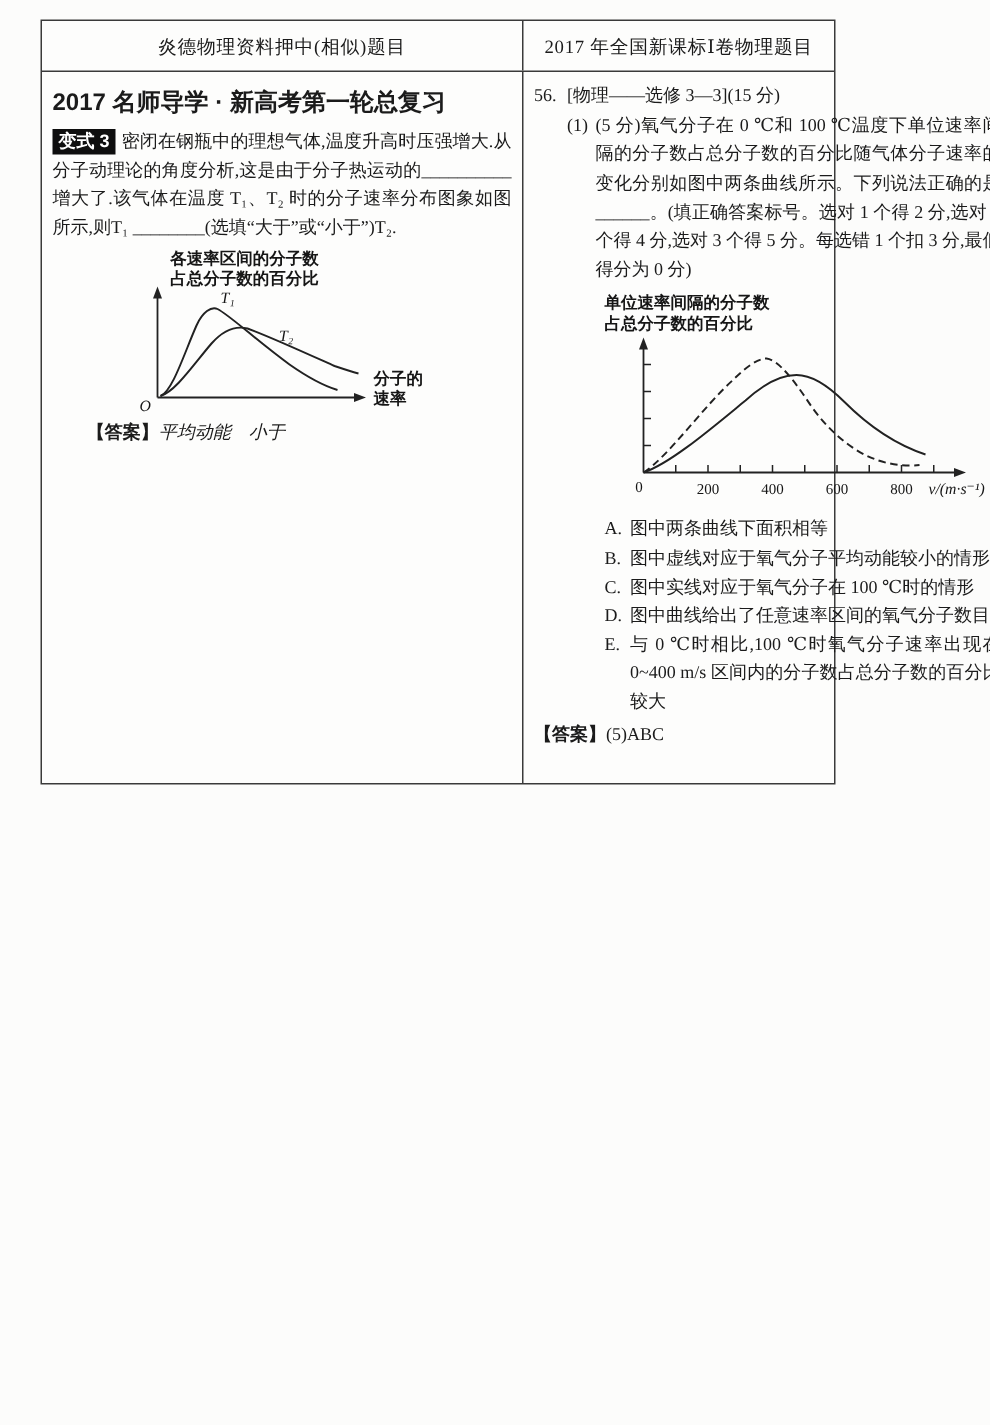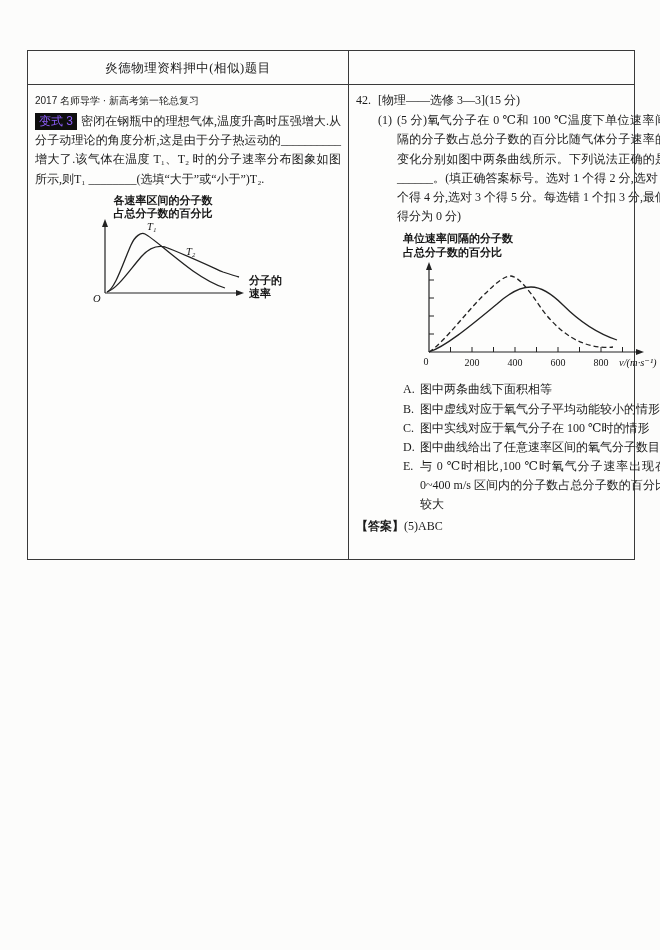--- a/index.html
+++ b/index.html
@@ -4,39 +4,39 @@
 <style>
   html,body{margin:0;padding:0;}
   body{
     width:660px;height:950px;position:relative;
     background:#fcfcfb;color:#1b1b1b;
     font-family:"Liberation Serif","DejaVu Serif",serif;
     font-size:12px;line-height:1.6;
     overflow:hidden;
   }
   .doc-table{
-    position:absolute;left:27px;top:13px;width:608px;
-    border:1.5px solid #3a3a3a;box-sizing:border-box;background:#fdfdfc;margin-top:37px;
+    position:absolute;left:27px;top:13px;width:530px;
+    border:1.5px solid #3a3a3a;box-sizing:border-box;background:#fdfdfc;
   }
   .doc-header{display:flex;border-bottom:1.5px solid #3a3a3a;}
   .hcell{
     height:33px;display:flex;align-items:center;justify-content:center;
     font-size:12.5px;letter-spacing:.5px;box-sizing:border-box;
   }
   .hcell.left{width:321px;border-right:1.5px solid #3a3a3a;}
   .hcell.right{flex:1;}
   .doc-body{display:flex;min-height:474px;}
   .bcol{box-sizing:border-box;padding:6px 7px 10px 7px;}
   .bcol.left{width:321px;border-right:1.5px solid #3a3a3a;}
   .bcol.right{flex:1;}
-  .source-line{font-weight:normal;font-family:"Liberation Sans","DejaVu Sans",sans-serif;font-size:10px;margin:2px 0 3px 0;}
+  .source-line{font-weight:bold;font-family:"Liberation Sans","DejaVu Sans",sans-serif;font-size:16px;margin:2px 0 3px 0;}
   .para{text-align:justify;margin:0;}
   .tag{
-    display:inline-block;background:#0e0e0e;color:#8b5cf6;
-    font-weight:normal;font-family:"Liberation Sans","DejaVu Sans",sans-serif;
+    display:inline-block;background:#0e0e0e;color:#ffffff;
+    font-weight:bold;font-family:"Liberation Sans","DejaVu Sans",sans-serif;
     padding:0 4px;margin-right:4px;font-size:12px;line-height:1.45;
   }
   .chart-wrap{margin:4px 0 2px 10px;}
   .chart-wrap svg{display:block;}
   .axis{stroke:#222;stroke-width:1.2;fill:none;}
   .curve{stroke:#222;stroke-width:1.3;fill:none;}
   .curve.dashed{stroke-dasharray:5,3;}
   .tick{stroke:#222;stroke-width:1;}
   .chart-title{font-family:"Liberation Sans","DejaVu Sans",sans-serif;font-weight:600;font-size:11px;fill:#161616;}
   .chart-label{font-family:"Liberation Sans","DejaVu Sans",sans-serif;font-weight:600;font-size:11px;fill:#161616;}
@@ -63,20 +63,21 @@
     position:absolute;left:0;right:0;top:956px;text-align:center;
     font-size:11.5px;color:#555;letter-spacing:2px;
   }
 </style>
 </head>
 <body>
 
 <div class="doc-table">
   <div class="doc-header">
     <div class="hcell left">炎德物理资料押中(相似)题目</div>
+    <div class="hcell right">2017 年全国新课标Ⅰ卷物理题目</div>
   </div>
 
   <div class="doc-body">
 
     <div class="bcol left">
       <div class="source-line">2017 名师导学 · 新高考第一轮总复习</div>
       <p class="para">
         <span class="tag">变式 3</span><span>密闭在钢瓶中的理想气体,温度升高时压强增大.从分子动理论的角度分析,这是由于分子热运动的__________增大了.该气体在温度 T₁、T₂ 时的分子速率分布图象如图所示,则T₁ ________(选填“大于”或“小于”)T₂.</span>
       </p>
 
@@ -91,25 +92,28 @@
           <path class="curve" d="M62,99 C70,96 78,70 86,52 C90,43 96,39 100,41 C108,45 126,62 148,78 C158,85 170,92 180,95"></path>
           <path class="curve" d="M62,99 C72,96 84,78 96,64 C104,55 112,52 120,54 C134,59 158,70 178,79 C184,81 190,83 194,84"></path>
           <text class="chart-var" x="102" y="37">T₁</text>
           <text class="chart-var" x="141" y="62">T₂</text>
           <text class="chart-var" x="48" y="109">O</text>
           <text class="chart-label" x="204" y="91">分子的</text>
           <text class="chart-label" x="204" y="104">速率</text>
         </svg>
       </div>
 
+      <p class="ans">
+        <span class="lbl">【答案】</span><span class="kaiti">平均动能　小于</span>
+      </p>
     </div>
 
     <div class="bcol right">
       <div class="q-row">
-        <span class="q-num">42.</span>
+        <span class="q-num">56.</span>
         <div class="q-content">
           <div class="q-title">[物理——选修 3—3](15 分)</div>
 
           <div class="part-row">
             <span class="part-label">(1)</span>
             <div class="part-text">
               <span>(5 分)氧气分子在 0 ℃和 100 ℃温度下单位速率间隔的分子数占总分子数的百分比随气体分子速率的变化分别如图中两条曲线所示。下列说法正确的是______。(填正确答案标号。选对 1 个得 2 分,选对 2 个得 4 分,选对 3 个得 5 分。每选错 1 个扣 3 分,最低得分为 0 分)</span>
 
               <div class="chart-wrap" style="margin-left:0;">
                 <svg width="270" height="148" viewBox="0 0 270 148">

